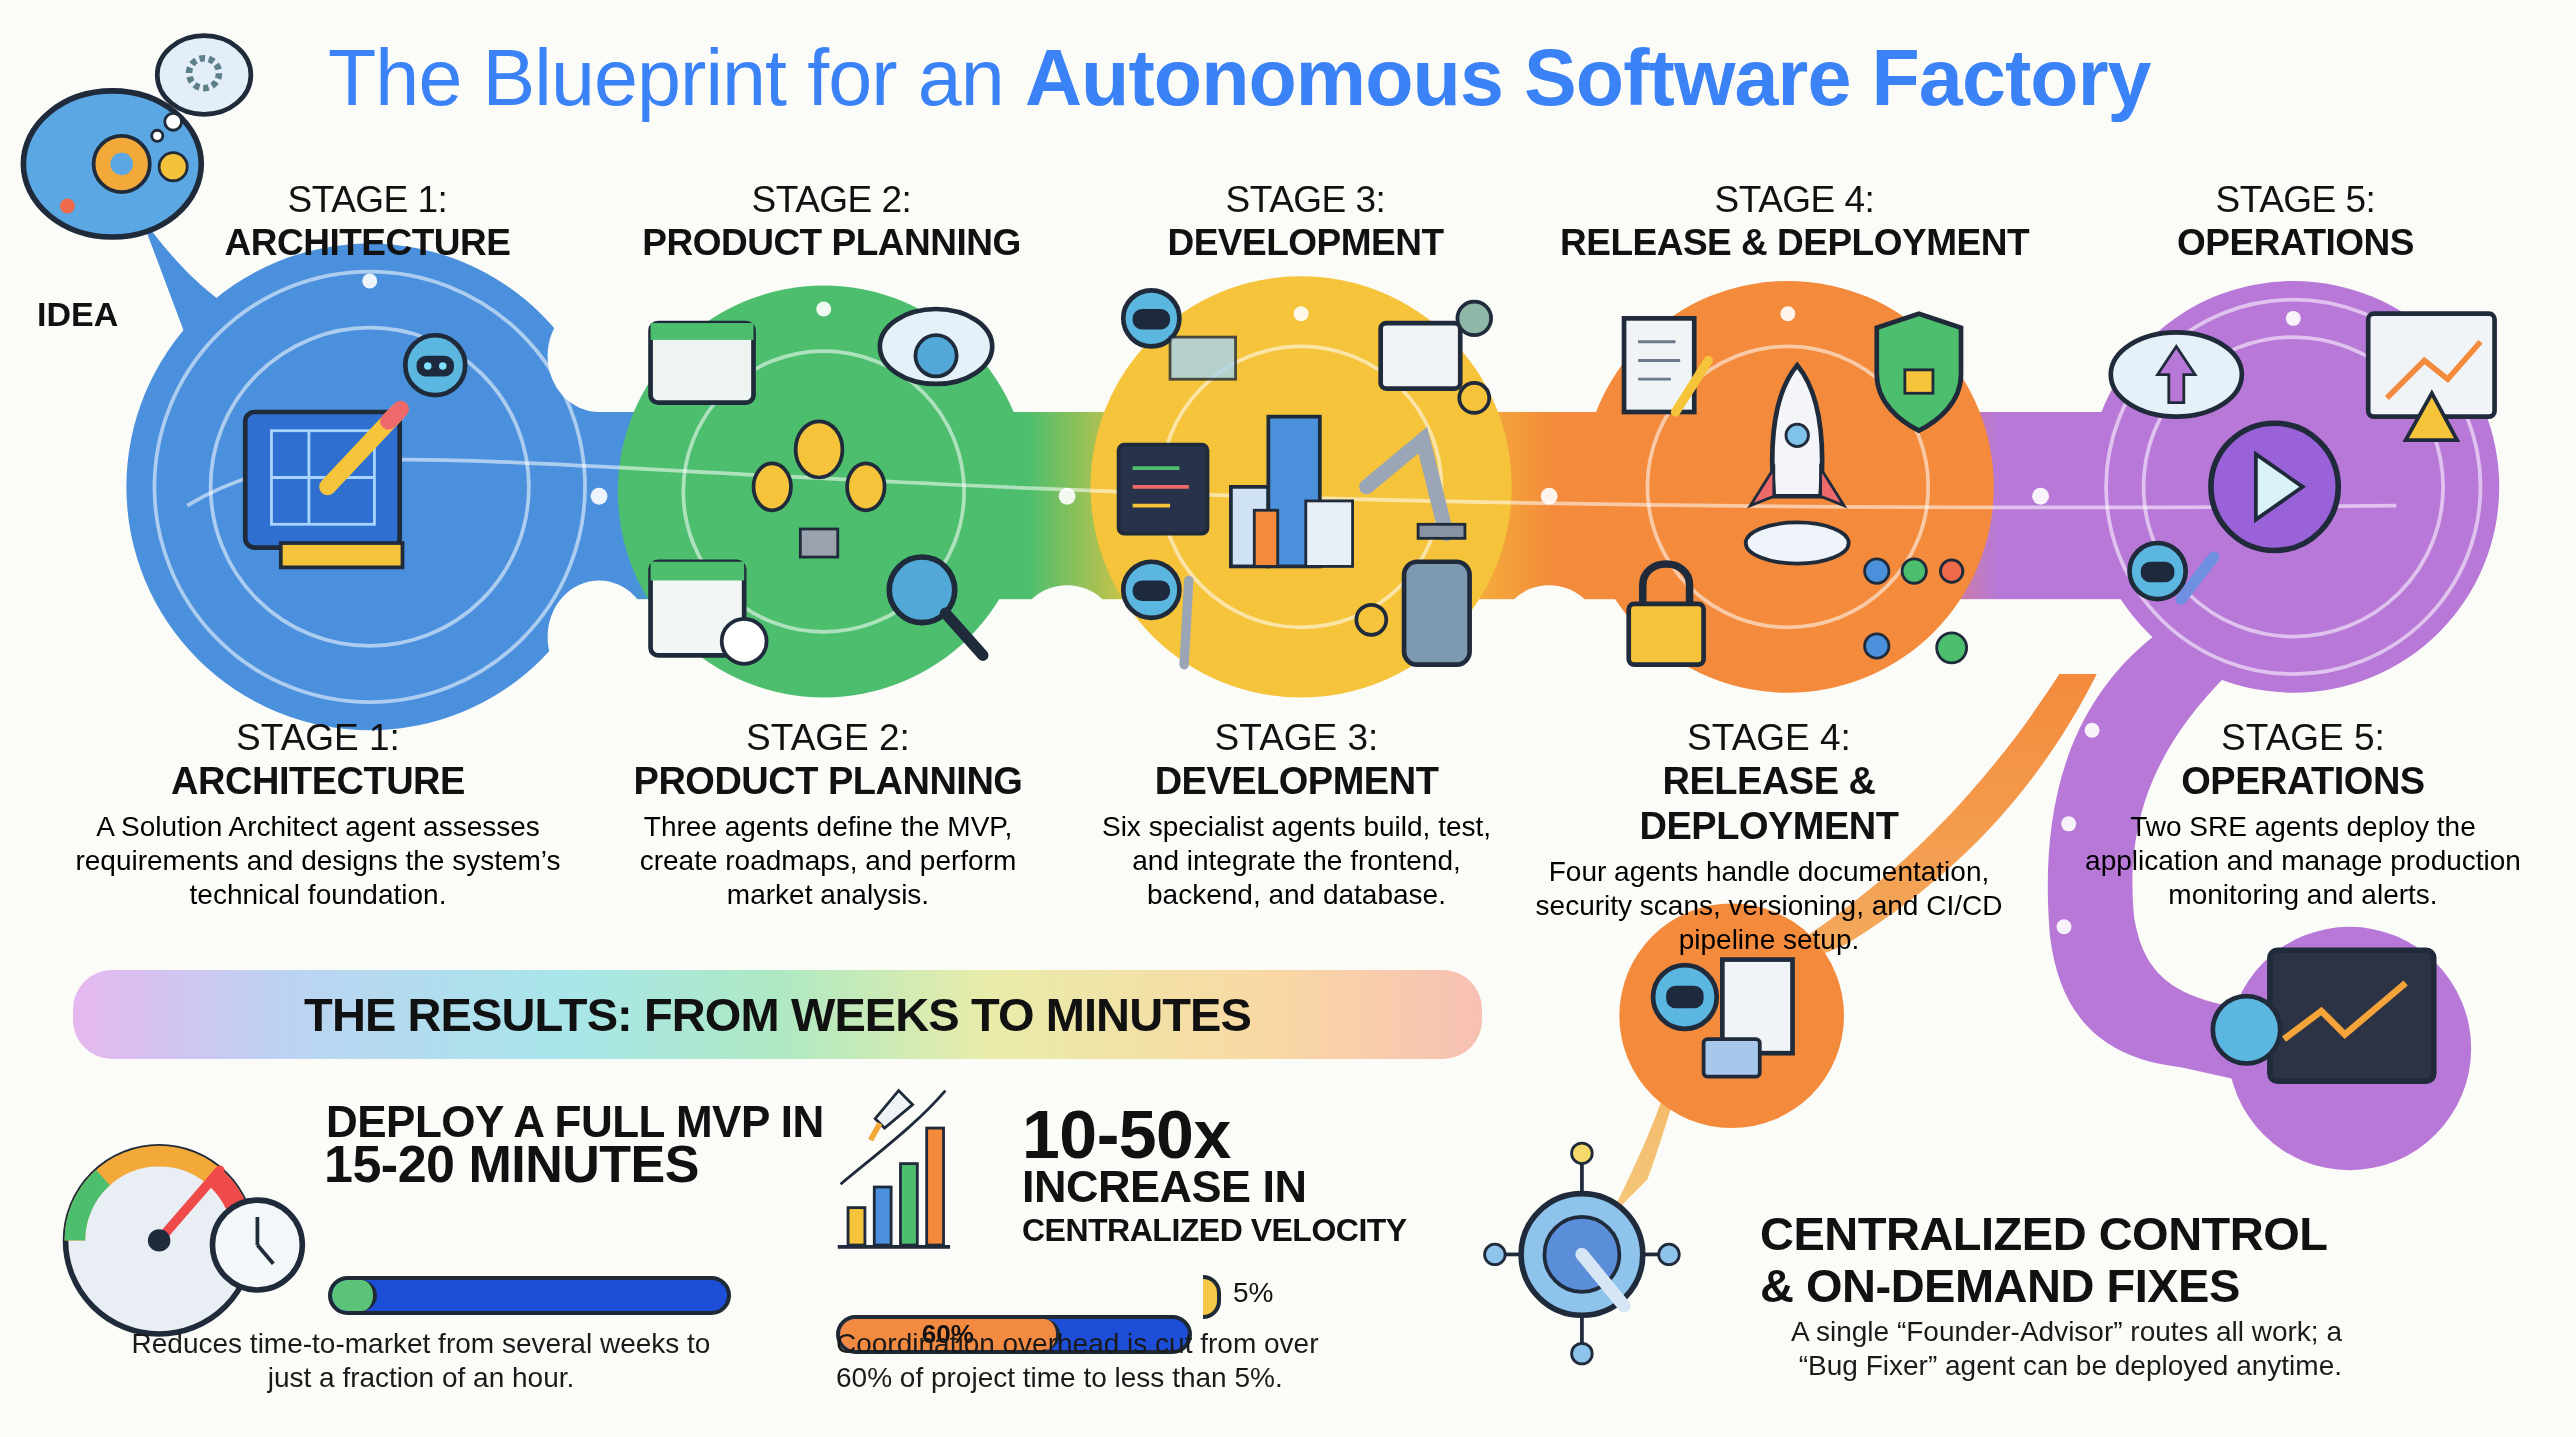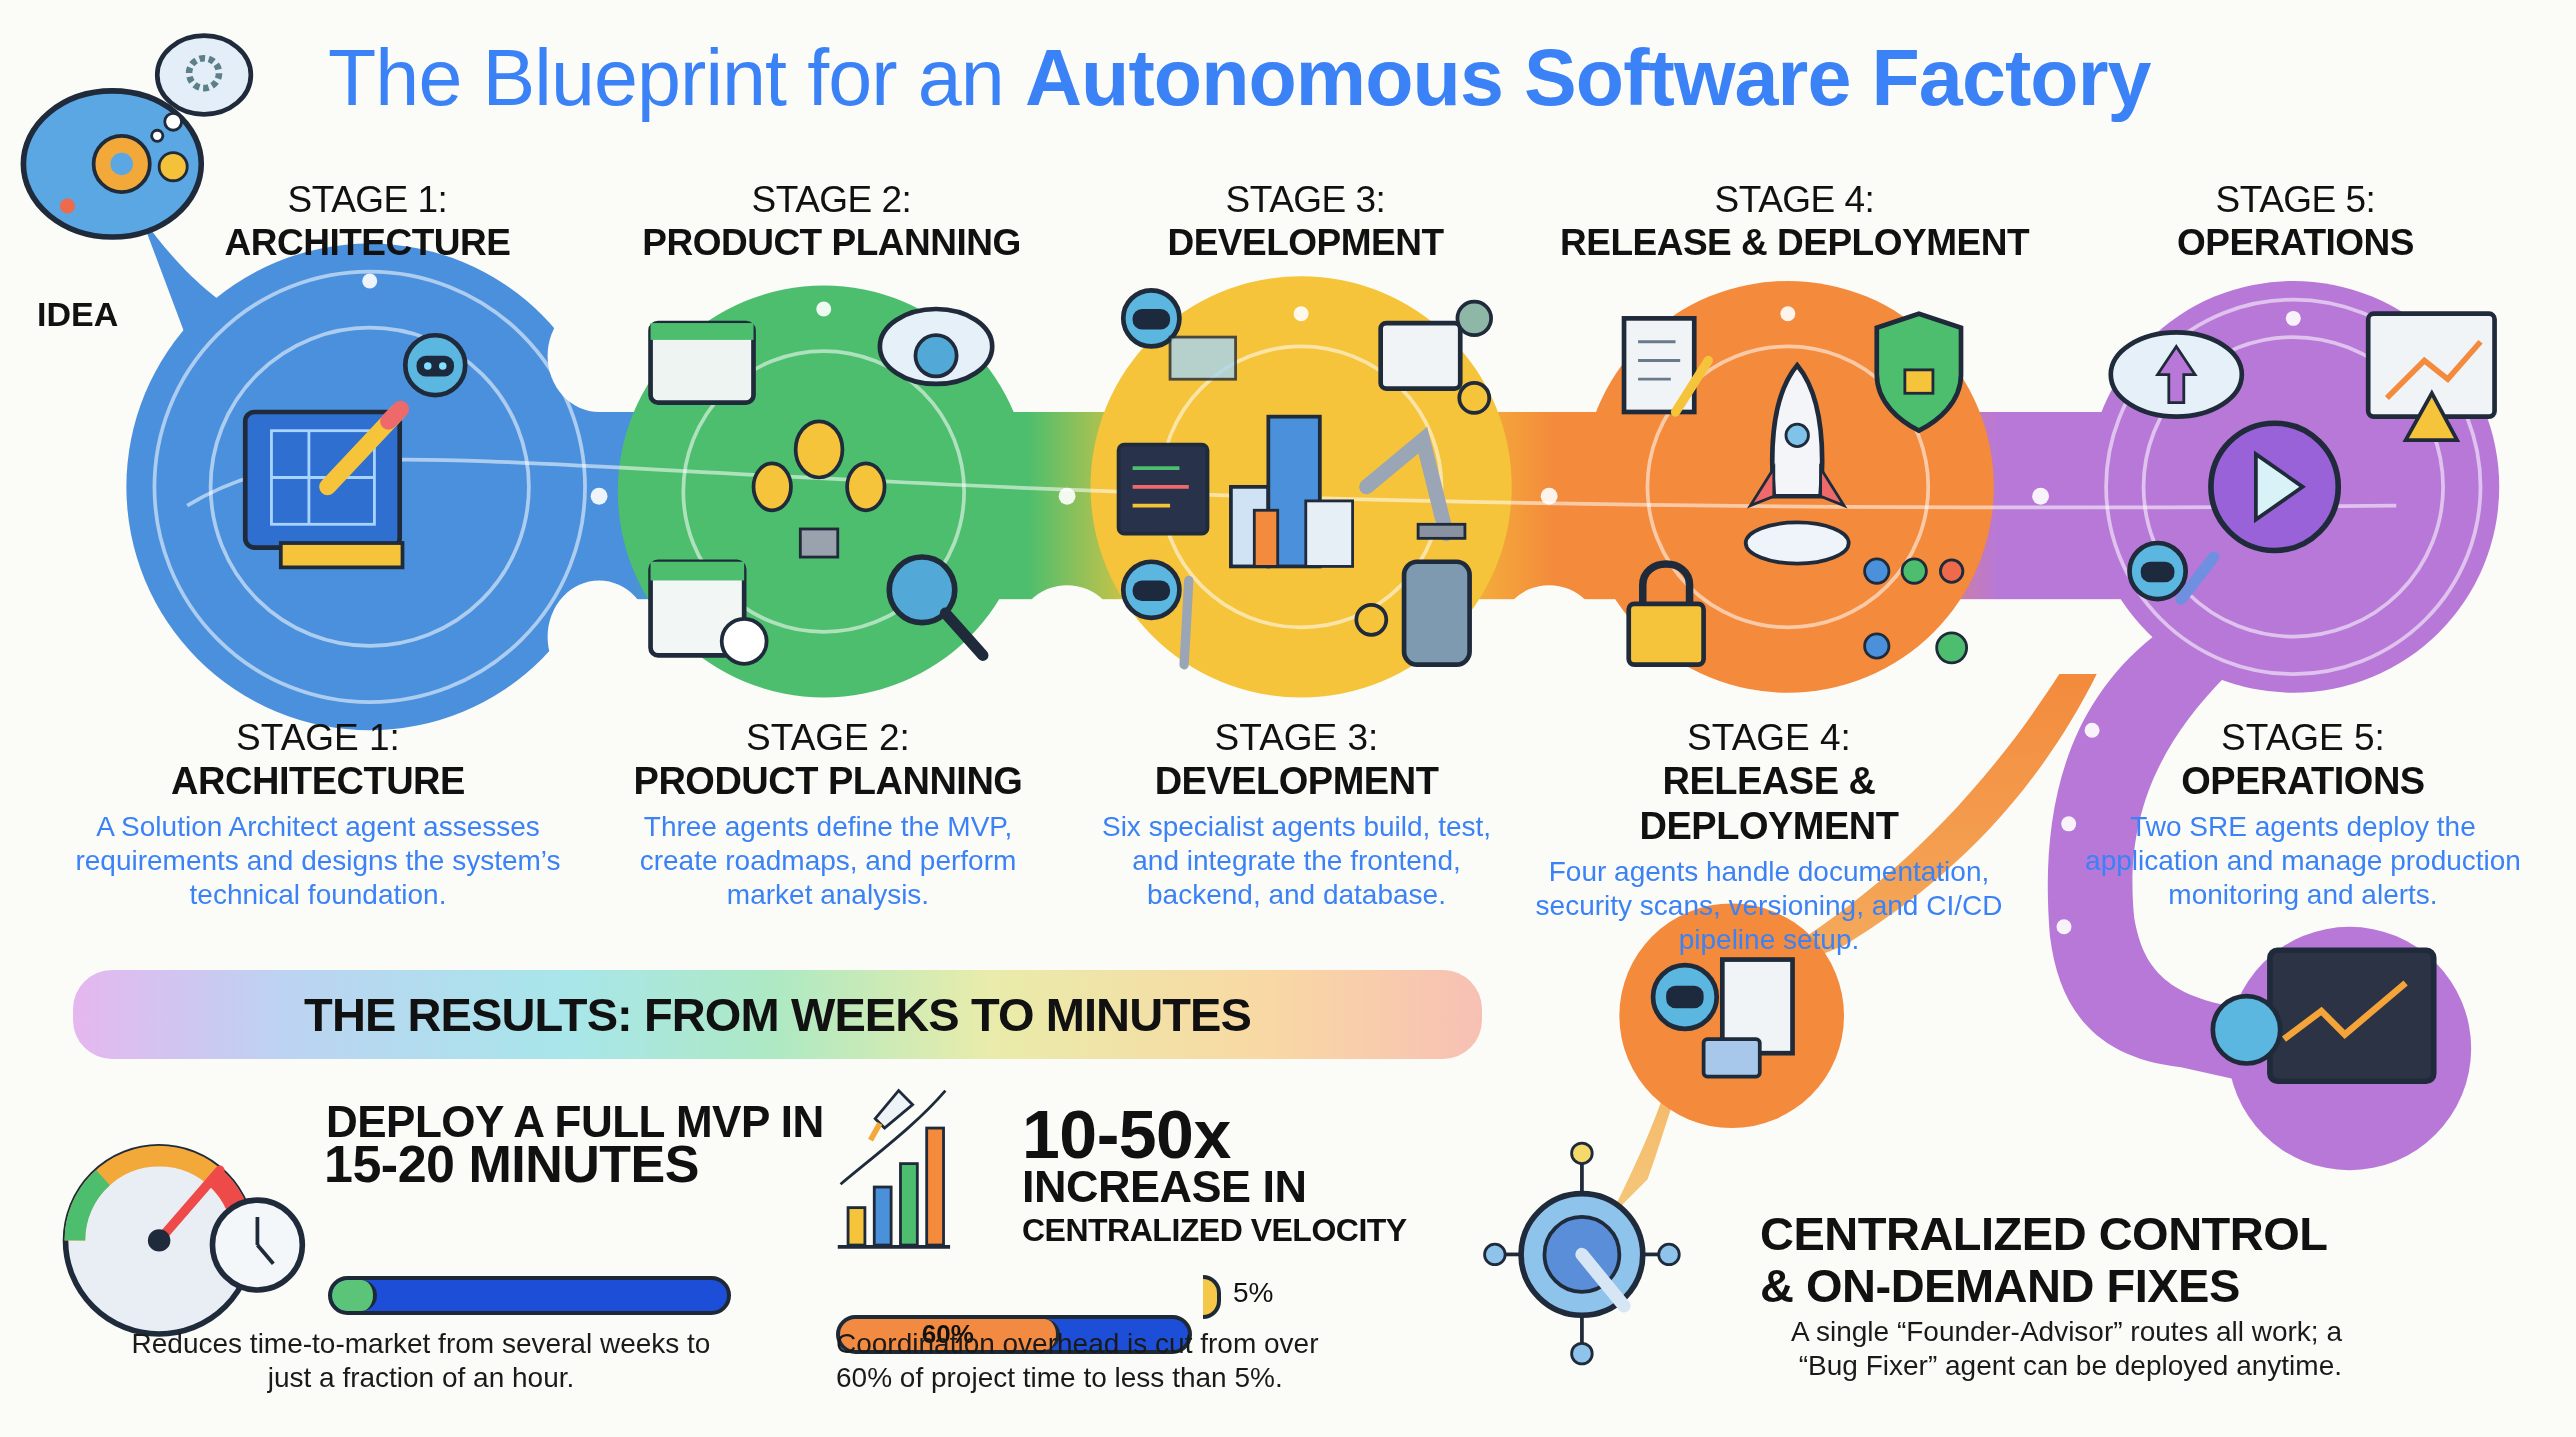--- a/index.html
+++ b/index.html
@@ -7,21 +7,21 @@
   .abs{position:absolute;}
   .title{left:0;width:2576px;top:32px;text-align:left;}
   .title-inner{position:absolute;left:328px;top:0;font-size:79px;letter-spacing:-0.9px;white-space:nowrap;color:#3b82f6;}
   .title-inner b{font-weight:700;}
   .stage-head{text-align:center;width:487px;}
   .stage-head .num{font-size:37px;font-weight:400;letter-spacing:-0.5px;line-height:43px;}
   .stage-head .name{font-size:37px;font-weight:700;letter-spacing:-0.5px;line-height:43px;}
   .stage-desc{text-align:center;width:524px;}
   .stage-desc .num{font-size:37px;line-height:43px;}
   .stage-desc .name{font-size:38px;font-weight:700;line-height:45px;letter-spacing:-0.5px;}
-  .stage-desc .text{font-size:28px;line-height:34px;margin-top:5.6px;color:#3b82f6;}
+  .stage-desc .text{font-size:28px;line-height:34px;margin-top:5.6px;color:#000000;}
   svg.flow{position:absolute;left:0;top:0;}
   .results-banner{left:73px;top:970px;width:1409px;height:89px;border-radius:39px;
     background:linear-gradient(90deg,#e5b7ef 0%,#bcd3f2 15%,#a8e6ea 35%,#aee9c3 50%,#e9ecaa 65%,#f9d8a4 85%,#f7c0b4 100%);
     display:flex;align-items:center;justify-content:center;}
   .results-banner span{font-size:47px;font-weight:700;letter-spacing:-0.9px;color:#111;}
   .metric-h{font-weight:700;color:#111;letter-spacing:-0.5px;}
   .bar{border:4.7px solid #1d2a36;border-radius:28px;background:#1d4ed8;box-sizing:border-box;overflow:hidden;position:relative;}
   .small-text{font-size:28px;line-height:34px;color:#1a1a1a;}
 </style>
 </head>

